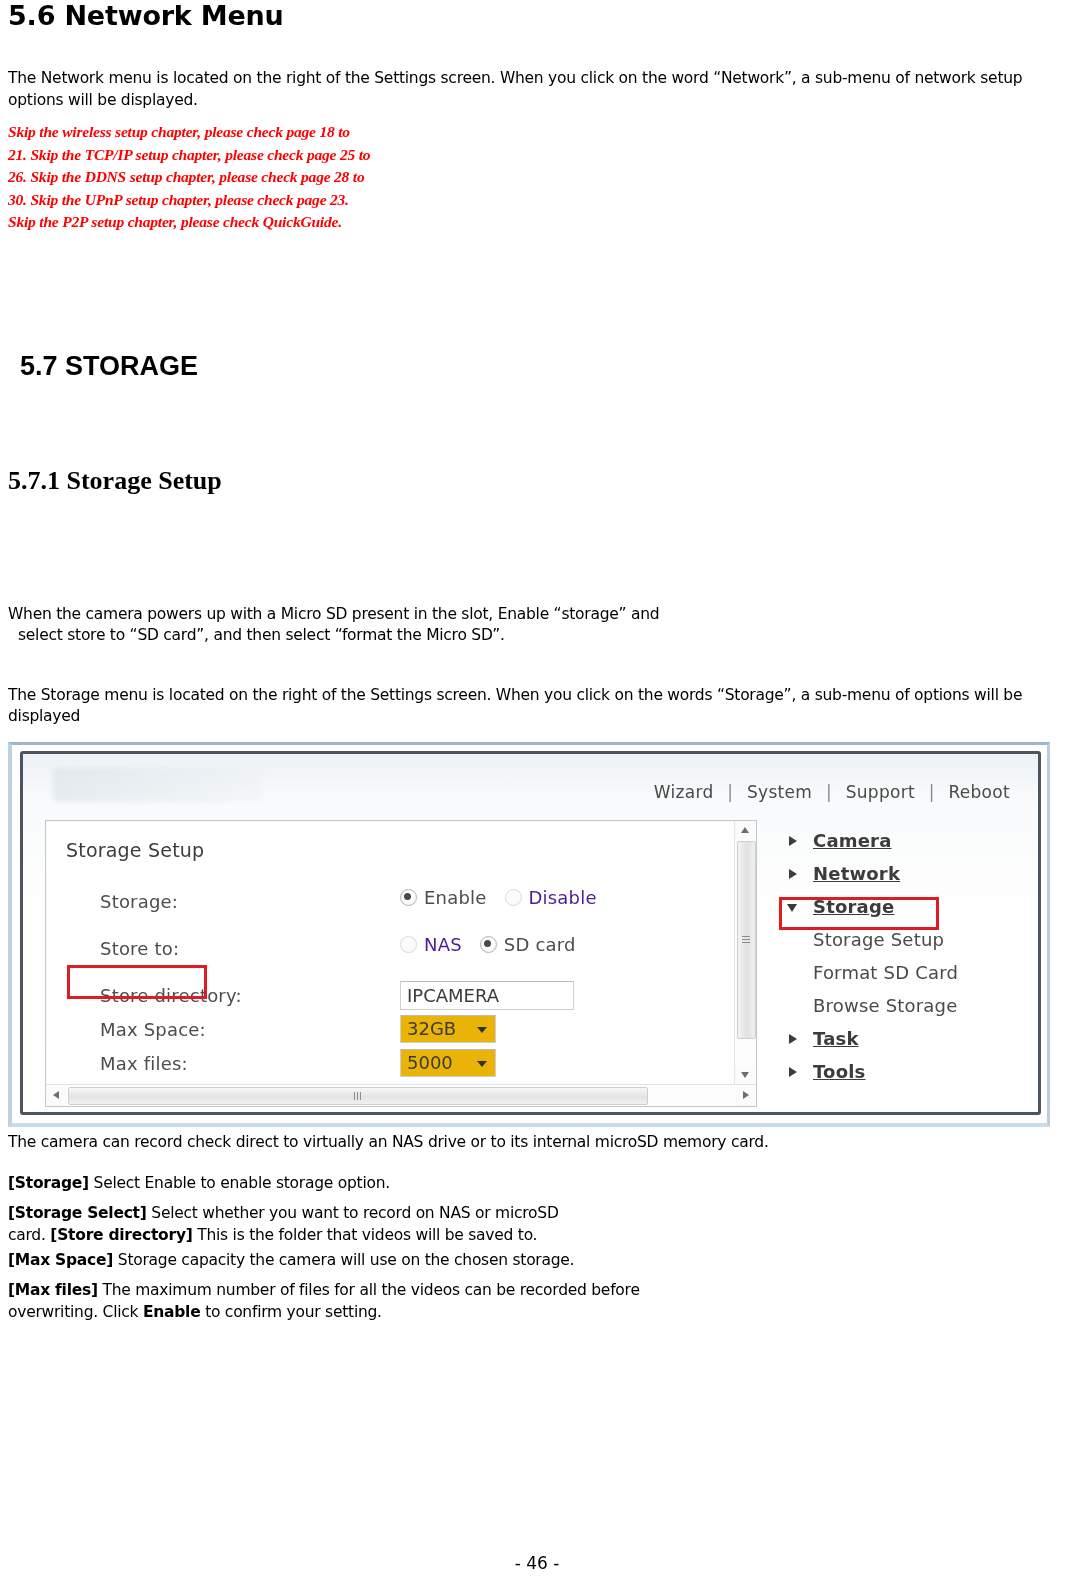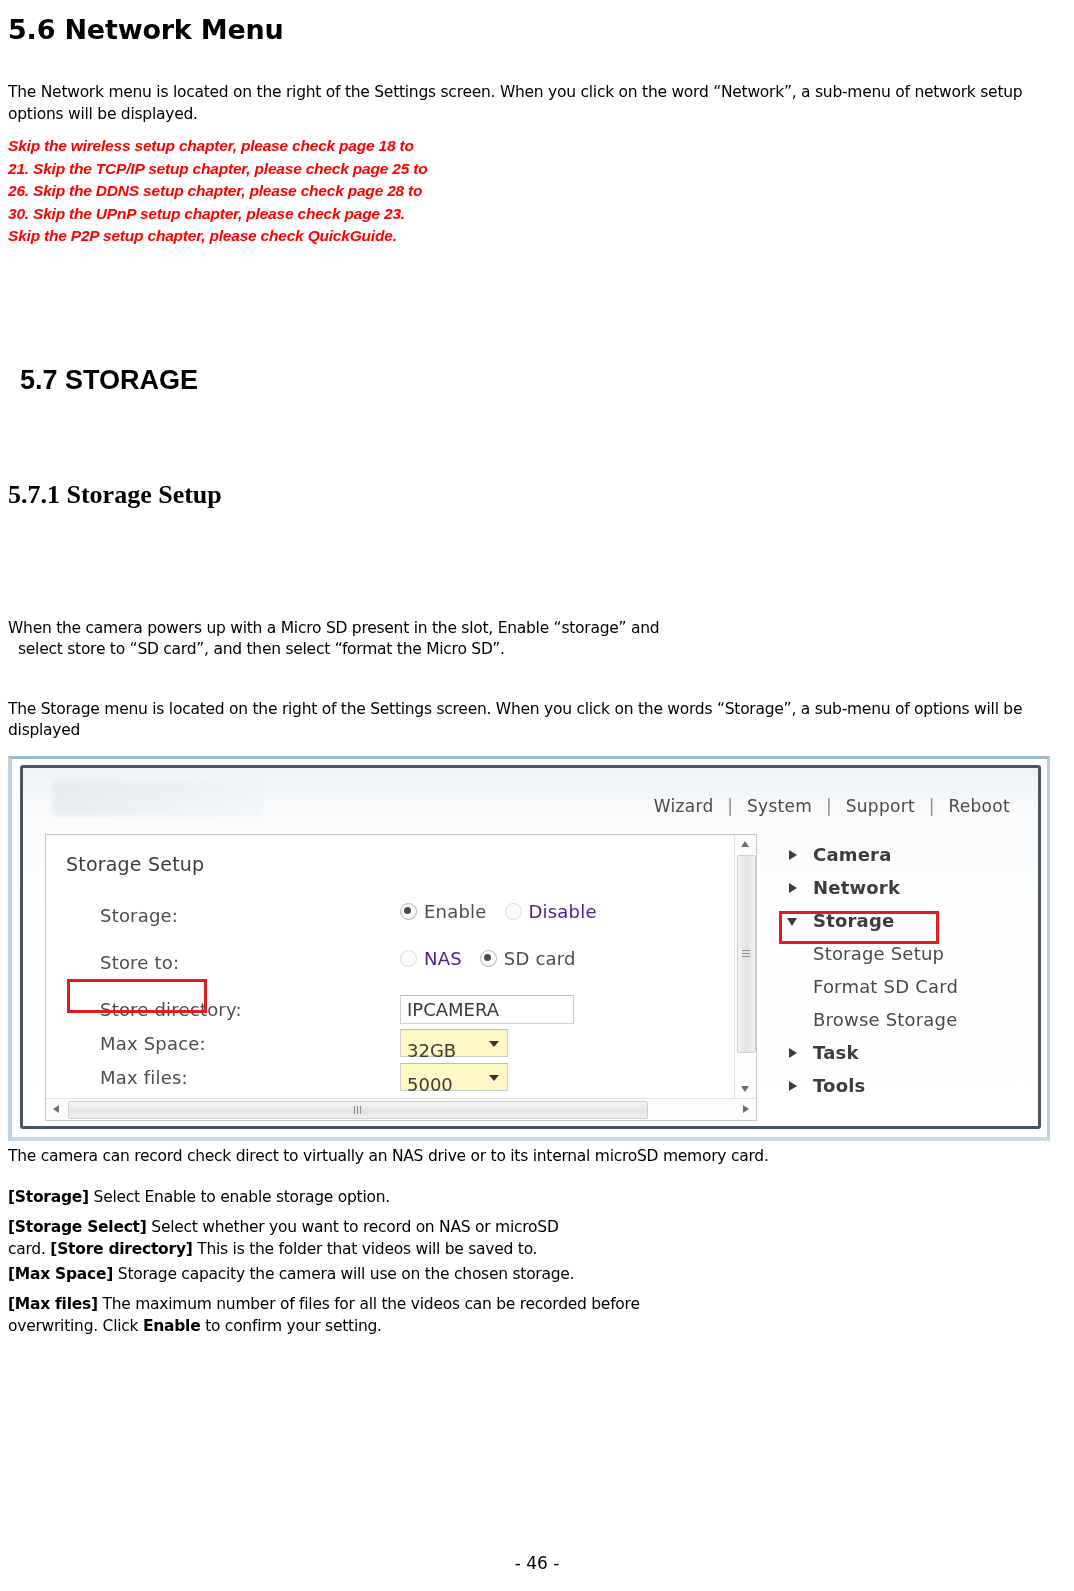--- a/index.html
+++ b/index.html
@@ -23,21 +23,21 @@
     padding: 0 8px;
   }
 
   
   .h-sec {
     font-family: "DejaVu Sans", sans-serif;
     font-weight: bold;
     font-size: 27px;
     letter-spacing: -0.2px;
     margin: 0;
-    padding: 14px 0 0 0;
+    padding: 0 0 0 0;
     line-height: 1.2;
   }
   .h-sec2 {
     font-family: "Liberation Sans", sans-serif;
     font-weight: bold;
     font-size: 27px;
     margin: 12px;
     line-height: 1.2;
   }
   .h-sub {
@@ -51,21 +51,21 @@
   
   .p {
     font-family: "DejaVu Sans", sans-serif;
     font-size: 15.5px;
     line-height: 1.38;
     margin: 0;
     letter-spacing: -0.25px;
   }
   .red {
     color: #FF0000;
-    font-family: Liberation Sans, sans-serif;
+    font-family: Liberation Serif, serif;
     font-weight: bold;
     font-style: italic;
     font-size: 15.5px;
     line-height: 1.45;
     letter-spacing: -0.2px;
     margin: 0;
   }
   .spacer-1 { height: 36px; }
   .spacer-2 { height: 105px; }
   .spacer-3 { height: 38px; }
@@ -226,27 +226,27 @@
     border-top-color: #bcbcbc;
     background: #ffffff;
     font-family: "DejaVu Sans", sans-serif;
     font-size: 18px;
     color: #3b3b3b;
   }
   .selectbox {
     display: inline-block;
     box-sizing: border-box;
     position: relative;
-    width: 108px;
+    width: 96px;
     height: 28px;
     line-height: 26px;
-    padding: 8px 24px 0 6px;
+    padding: 0 24px 0 6px;
     border: 1px solid #cfcfcf;
     border-top-color: #bcbcbc;
-    background: #fef9c3;
+    background: #eab308;
     font-family: "DejaVu Sans", sans-serif;
     font-size: 18px;
     color: #3b3b3b;
   }
   .selectbox .arrow {
     position: absolute;
     right: 8px;
     top: 11px;
     width: 0; height: 0;
     border-left: 5px solid transparent;
@@ -378,21 +378,21 @@
     position: relative;
     height: 33px;
     padding-left: 34px;
     font-family: "DejaVu Sans", sans-serif;
     font-size: 18px;
     color: #3c3c3c;
     letter-spacing: 0.2px;
     line-height: 33px;
     white-space: nowrap;
   }
-  .tnode.top { font-weight: bold; }
+  .tnode.top { font-weight: bold; text-decoration: underline; }
   .tnode.leaf { padding-left: 34px; color: #4a4a4a; }
   .tnode .caret-r {
     position: absolute;
     left: 10px; top: 12px;
     width: 0; height: 0;
     border-top: 5px solid transparent;
     border-bottom: 5px solid transparent;
     border-left: 8px solid #3c3c3c;
   }
   .tnode .caret-d {

